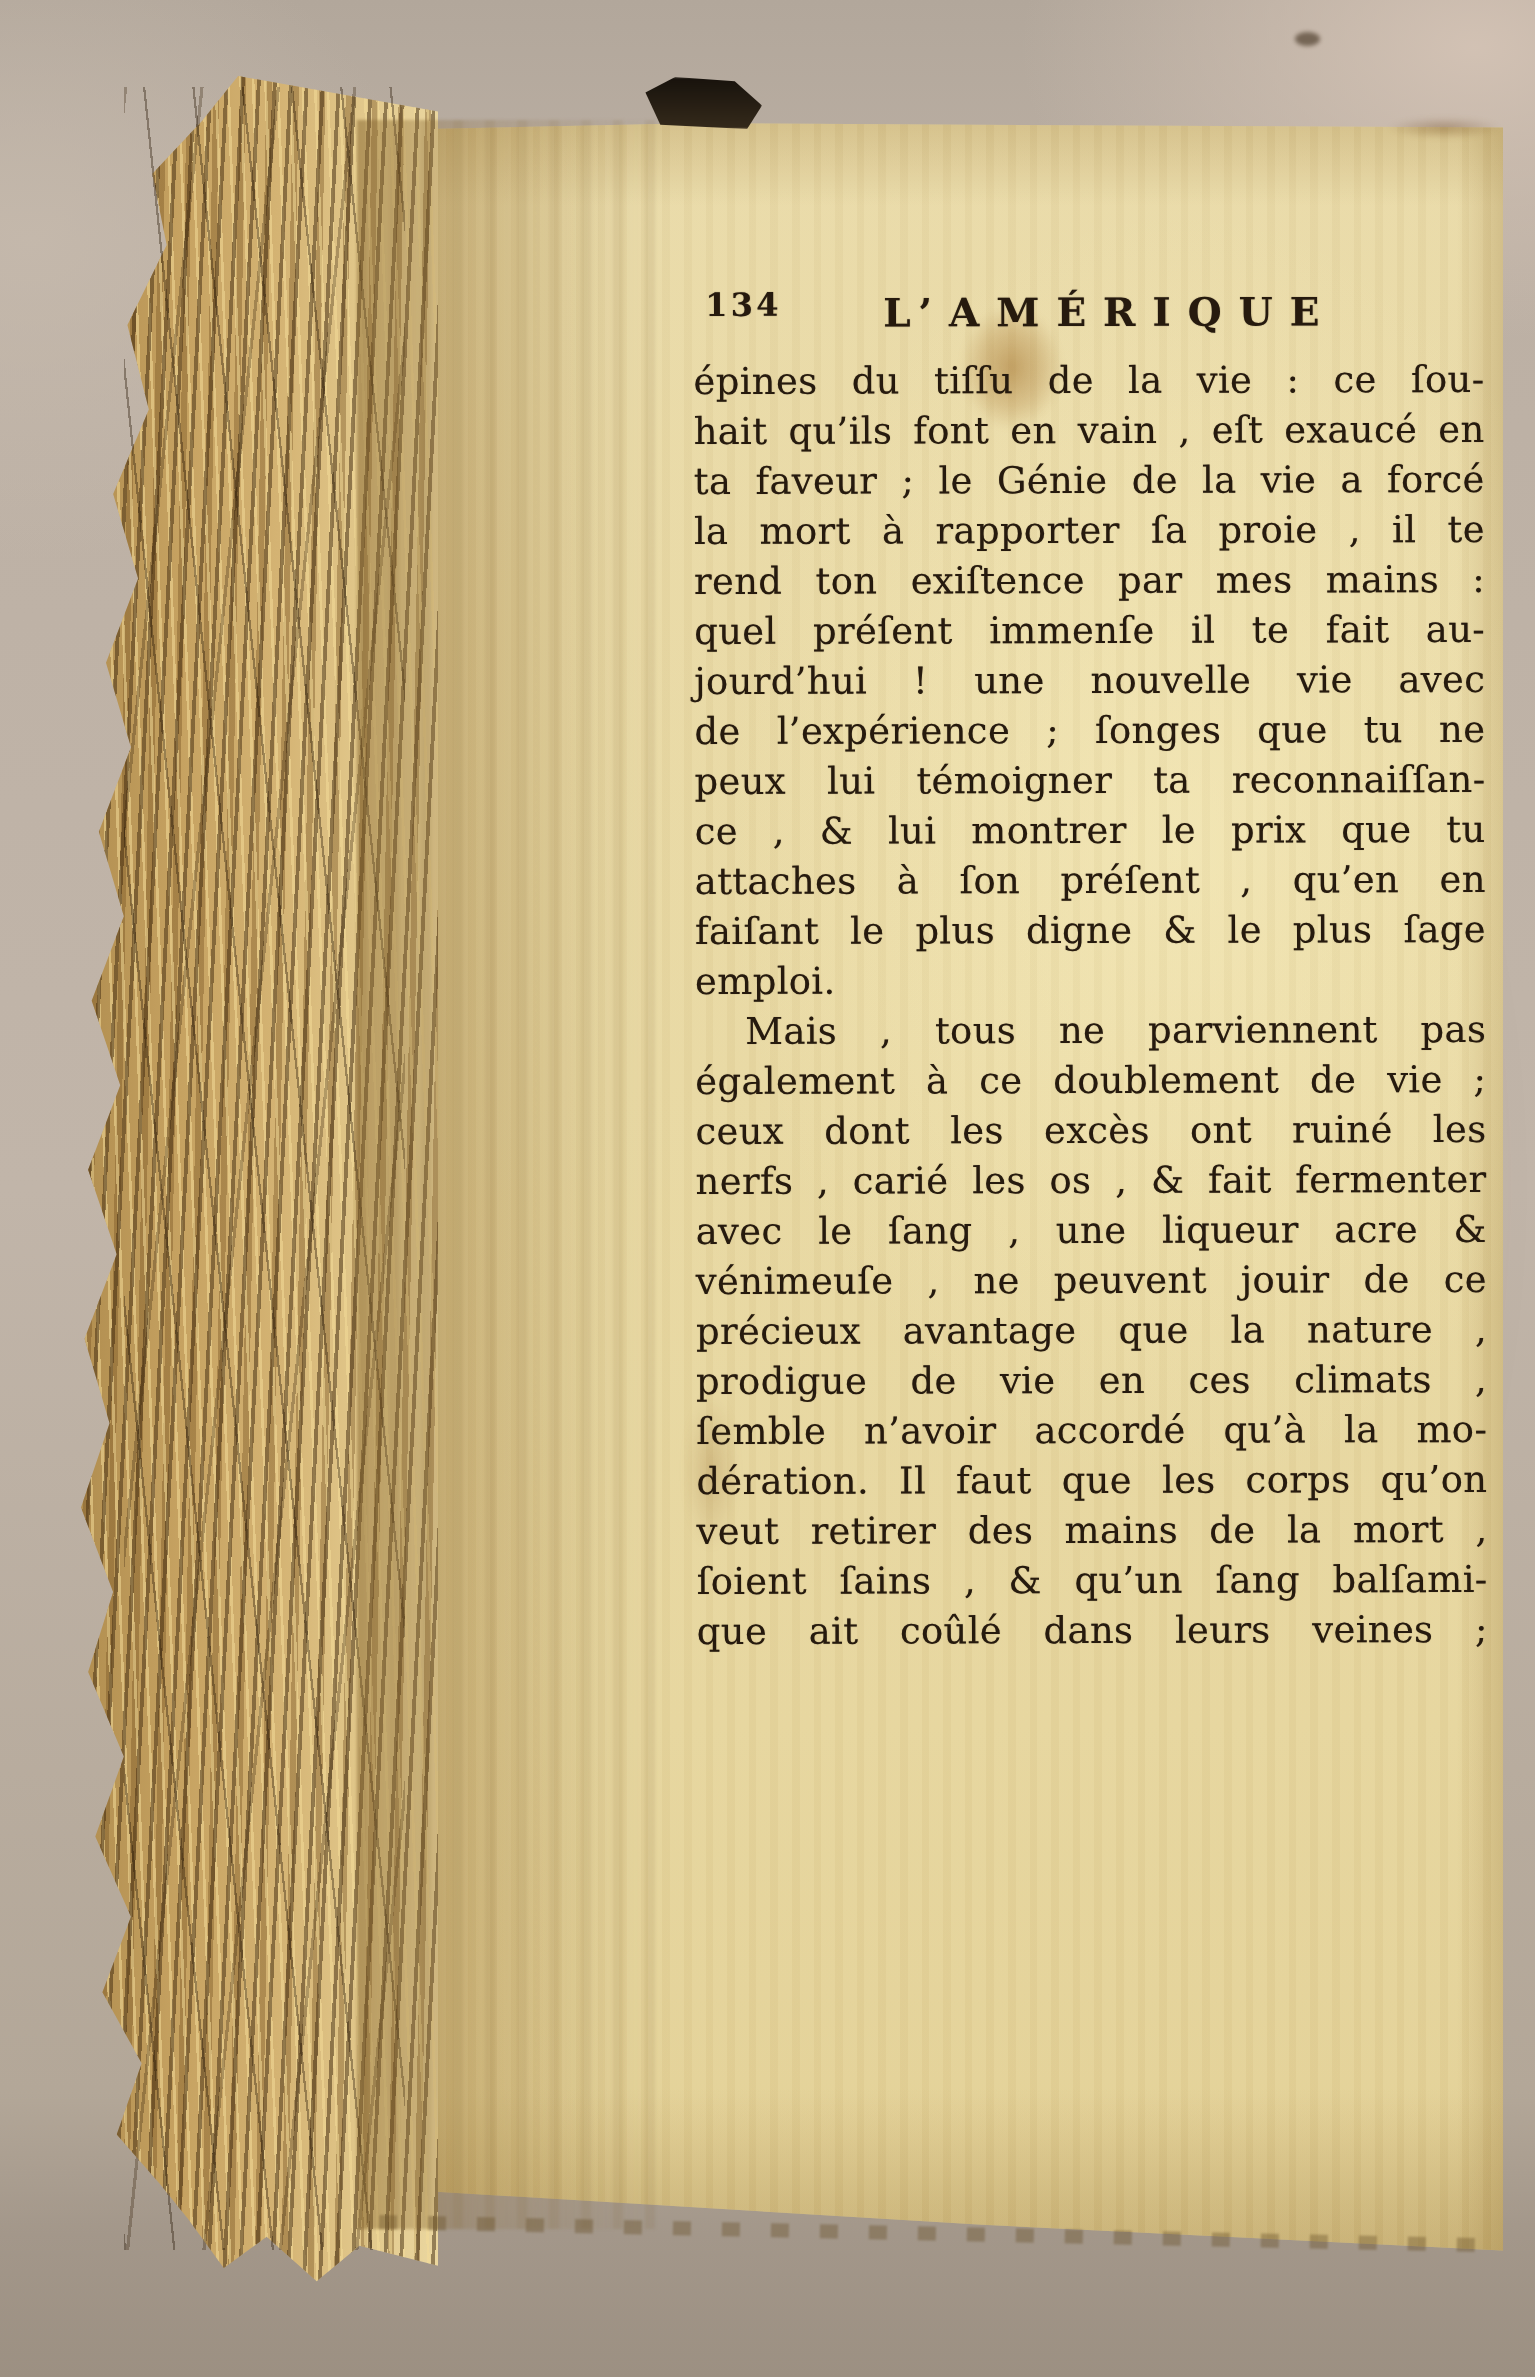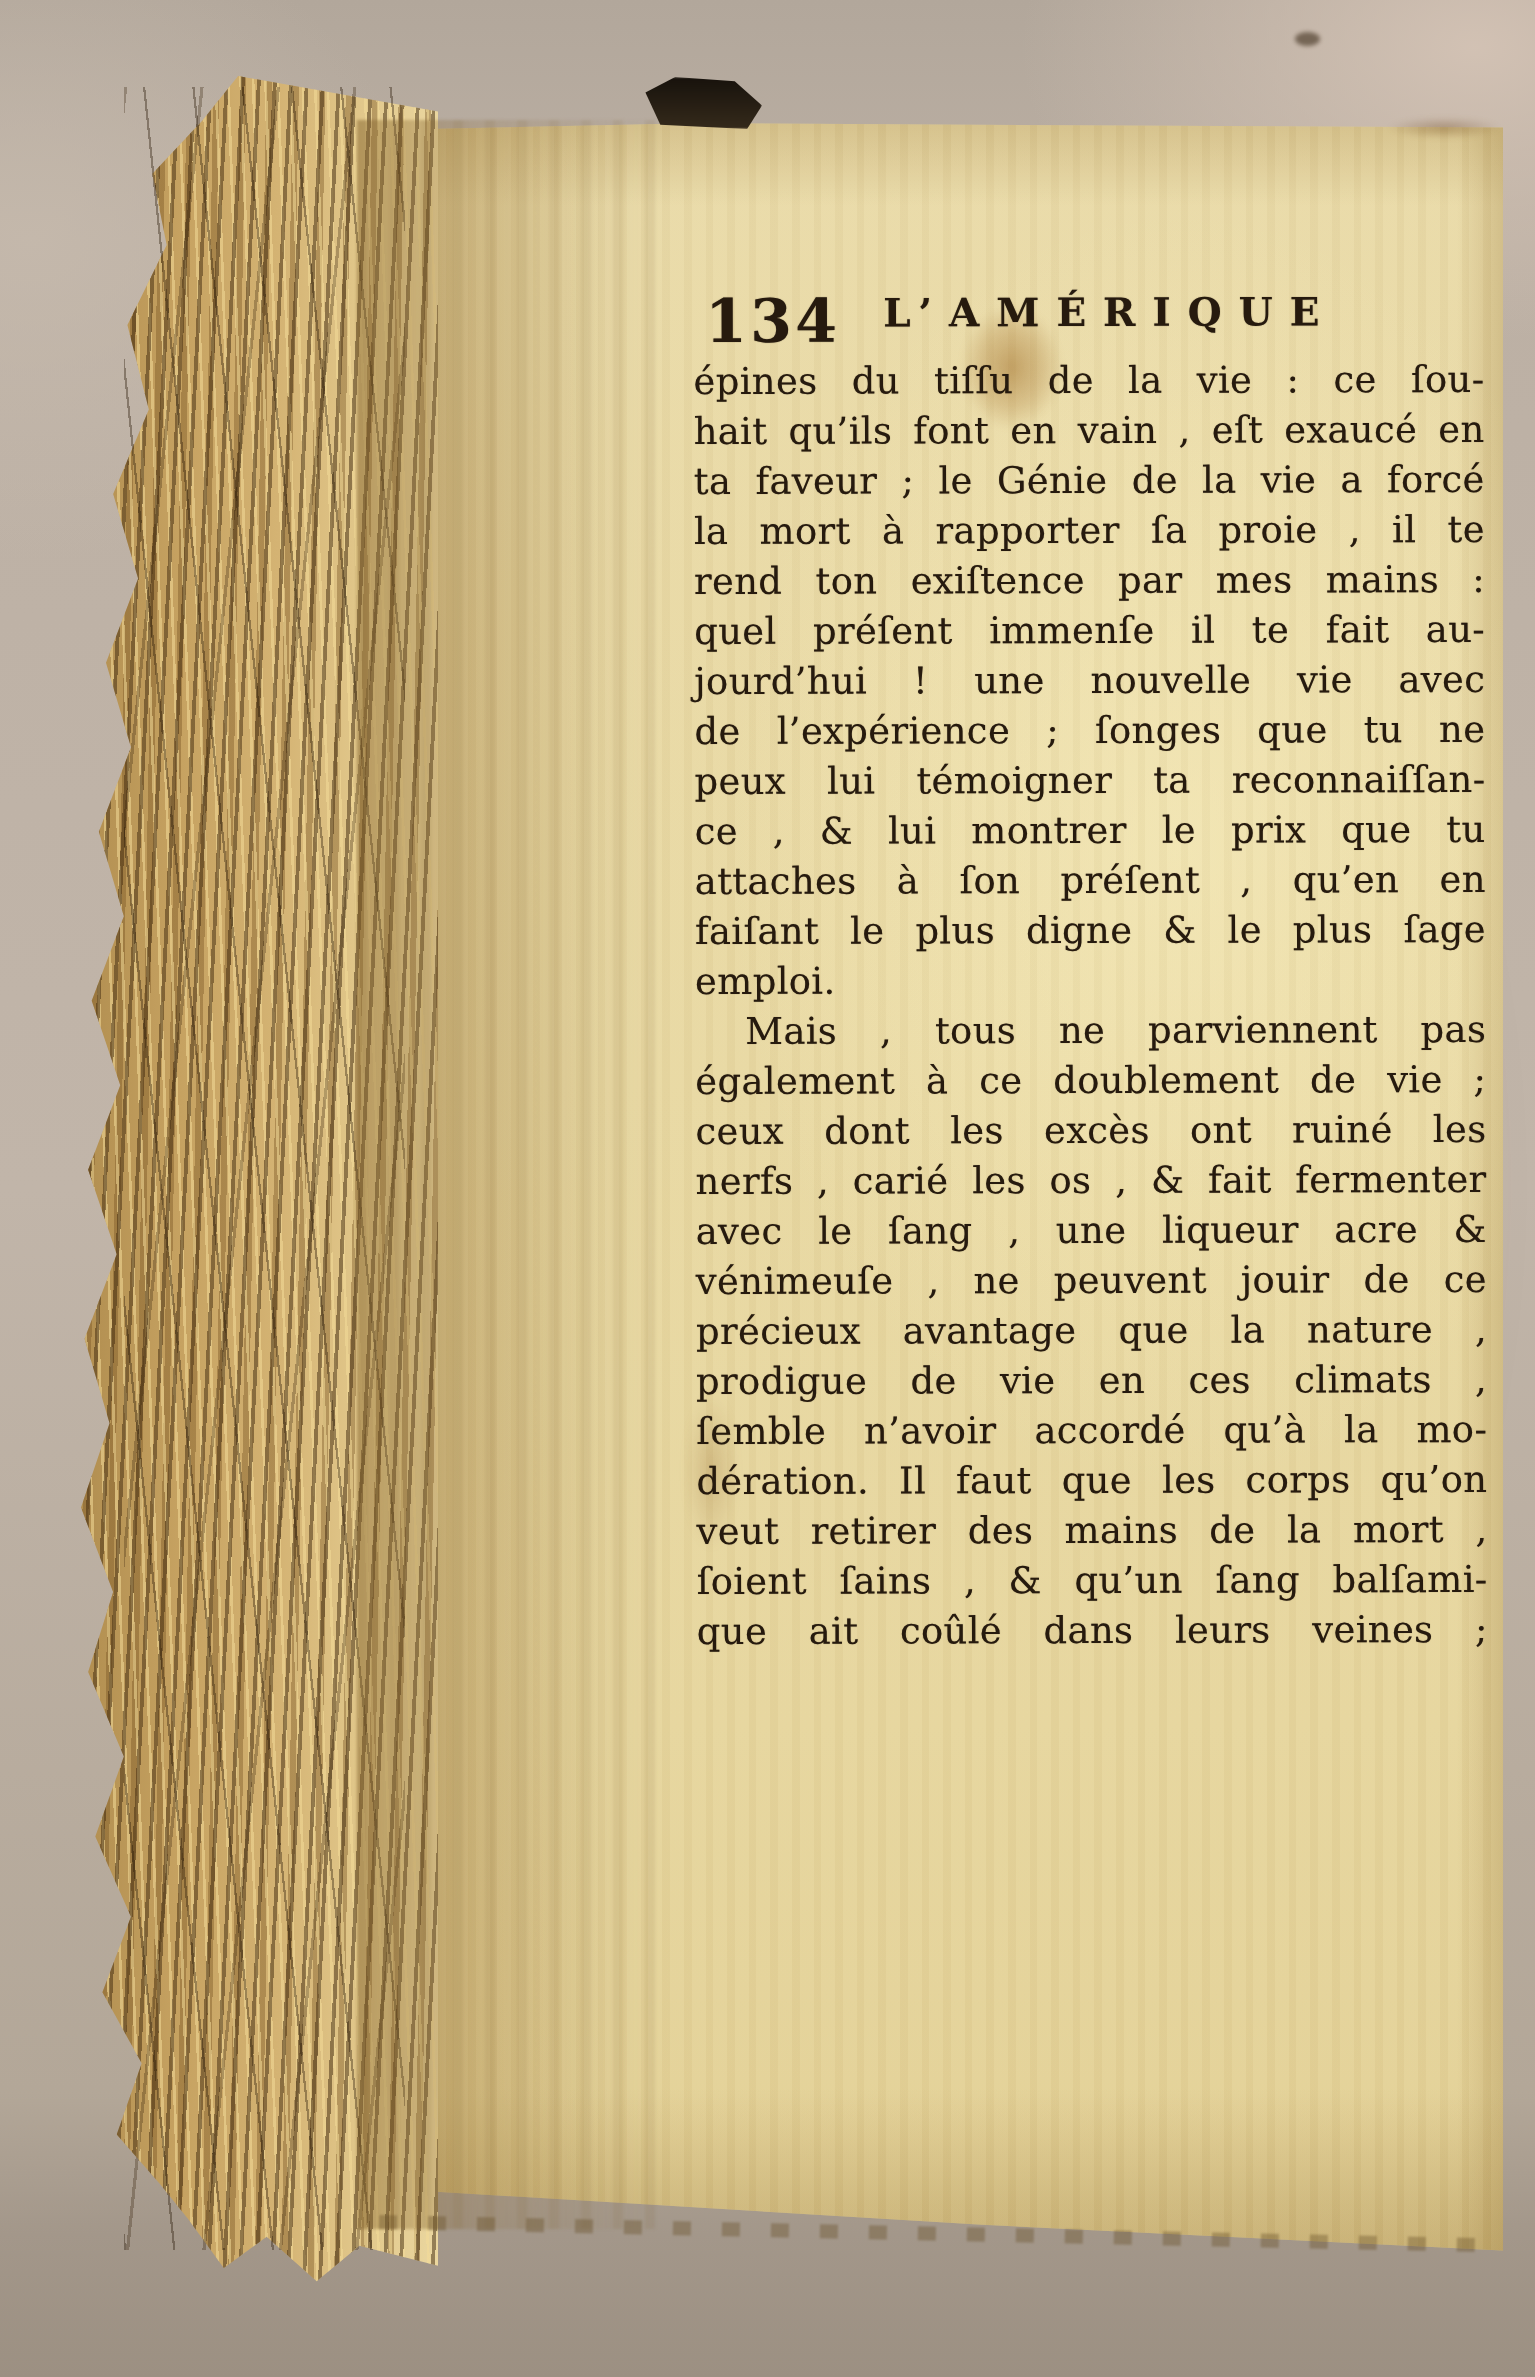--- a/index.html
+++ b/index.html
@@ -101,21 +101,21 @@
   }
   
   .text-block{
     position:absolute;left:695px;top:281px;width:791px;
     color:#261a0e;
     transform:rotate(-0.15deg);
   }
   .running-head{position:relative;height:67px;}
   .page-number{
     position:absolute;left:12px;top:4.3px;
-    font-size:60px;font-weight:bold;letter-spacing:3.2px;
+    font-size:32px;font-weight:bold;letter-spacing:3.2px;
     text-shadow:0 0 1.1px rgba(38,26,14,.55);
   }
   .running-title{
     position:absolute;left:190px;top:7.6px;
     font-size:39px;font-weight:bold;letter-spacing:17px;white-space:nowrap;
     text-shadow:0 0 1.1px rgba(38,26,14,.55);
   }
   .paragraphs{margin-top:7.6px;}
   .line{
     font-size:37px;line-height:50px;height:50px;

